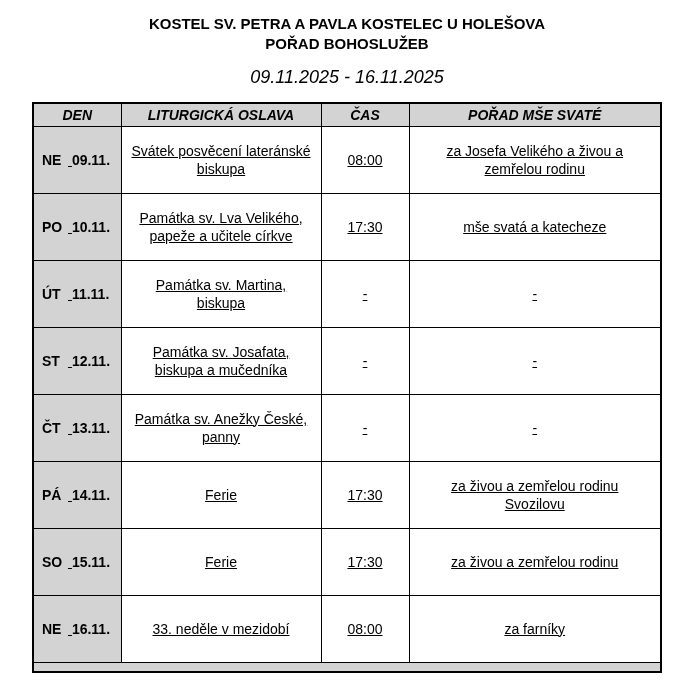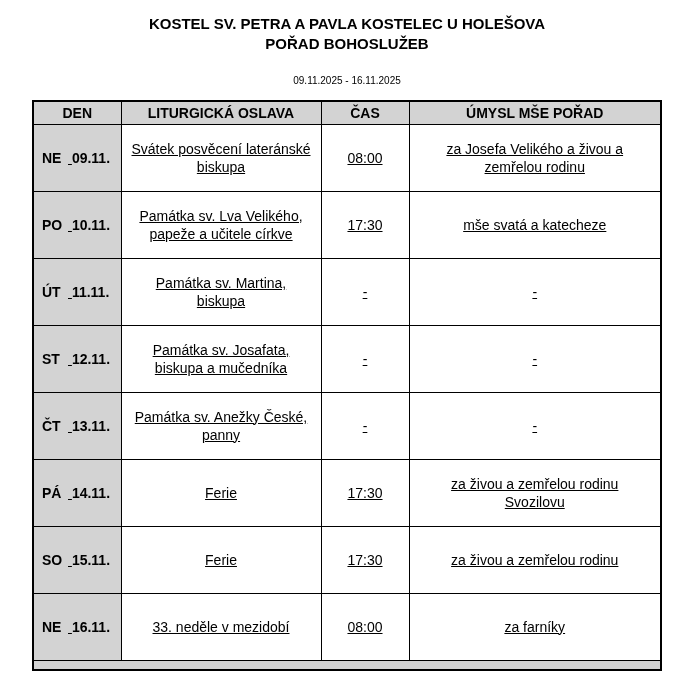--- a/index.html
+++ b/index.html
@@ -6,40 +6,41 @@
   html, body {
     width: 694px;
     background: #ffffff;
     color: #000000;
     font-family: "Liberation Sans", sans-serif;
   }
   body { height: 683px; overflow: hidden; }
 
   .titles { text-align: center; padding-top: 14px; }
   .title-line { font-size: 15px; font-weight: bold; line-height: 1.35; }
-  .date-range { font-size: 10px; margin-top: 20px; }
+  .date-range { font-size: 18px; margin-top: 12px; font-style: italic; }
 
   table.schedule {
     border-collapse: collapse;
     table-layout: fixed;
     margin: 14px auto 0 auto;
     border: 2px solid #000;
   }
   .schedule th, .schedule td {
     border: 1px solid #000;
     text-align: center;
     vertical-align: middle;
     font-size: 14px;
     line-height: 1.3;
     overflow: hidden;
   }
   .schedule thead th {
     height: 22px;
     font-weight: bold;
     padding: 2px 4px;
+    font-style: italic;
   }
   .schedule tbody tr.data-row { height: 67px; text-decoration: underline; }
   .gray { background: #d3d3d3; }
 
   td.day-cell {
     font-weight: bold;
     text-align: left;
     padding-left: 8px;
   }
   .day-cell .day-abbr { display: inline-block; width: 26px; }
@@ -70,21 +71,21 @@
     <col class="c-den">
       <col class="c-cel">
       <col class="c-cas">
       <col class="c-umysl">
   </colgroup>
   <thead>
     <tr>
       <th class="gray">DEN</th>
       <th class="gray">LITURGICKÁ OSLAVA</th>
       <th class="gray">ČAS</th>
-      <th class="gray">ÚMYSL MŠE POŘAD</th>
+      <th class="gray">POŘAD MŠE SVATÉ</th>
     </tr>
   </thead>
   <tbody>
     <tr class="data-row">
       <td class="gray day-cell">
         <span class="day-abbr">NE</span>
         <span class="day-date">09.11.</span>
       </td>
       <td class="celebration-cell">Svátek posvěcení lateránské biskupa</td>
       <td class="time-cell">08:00</td>

